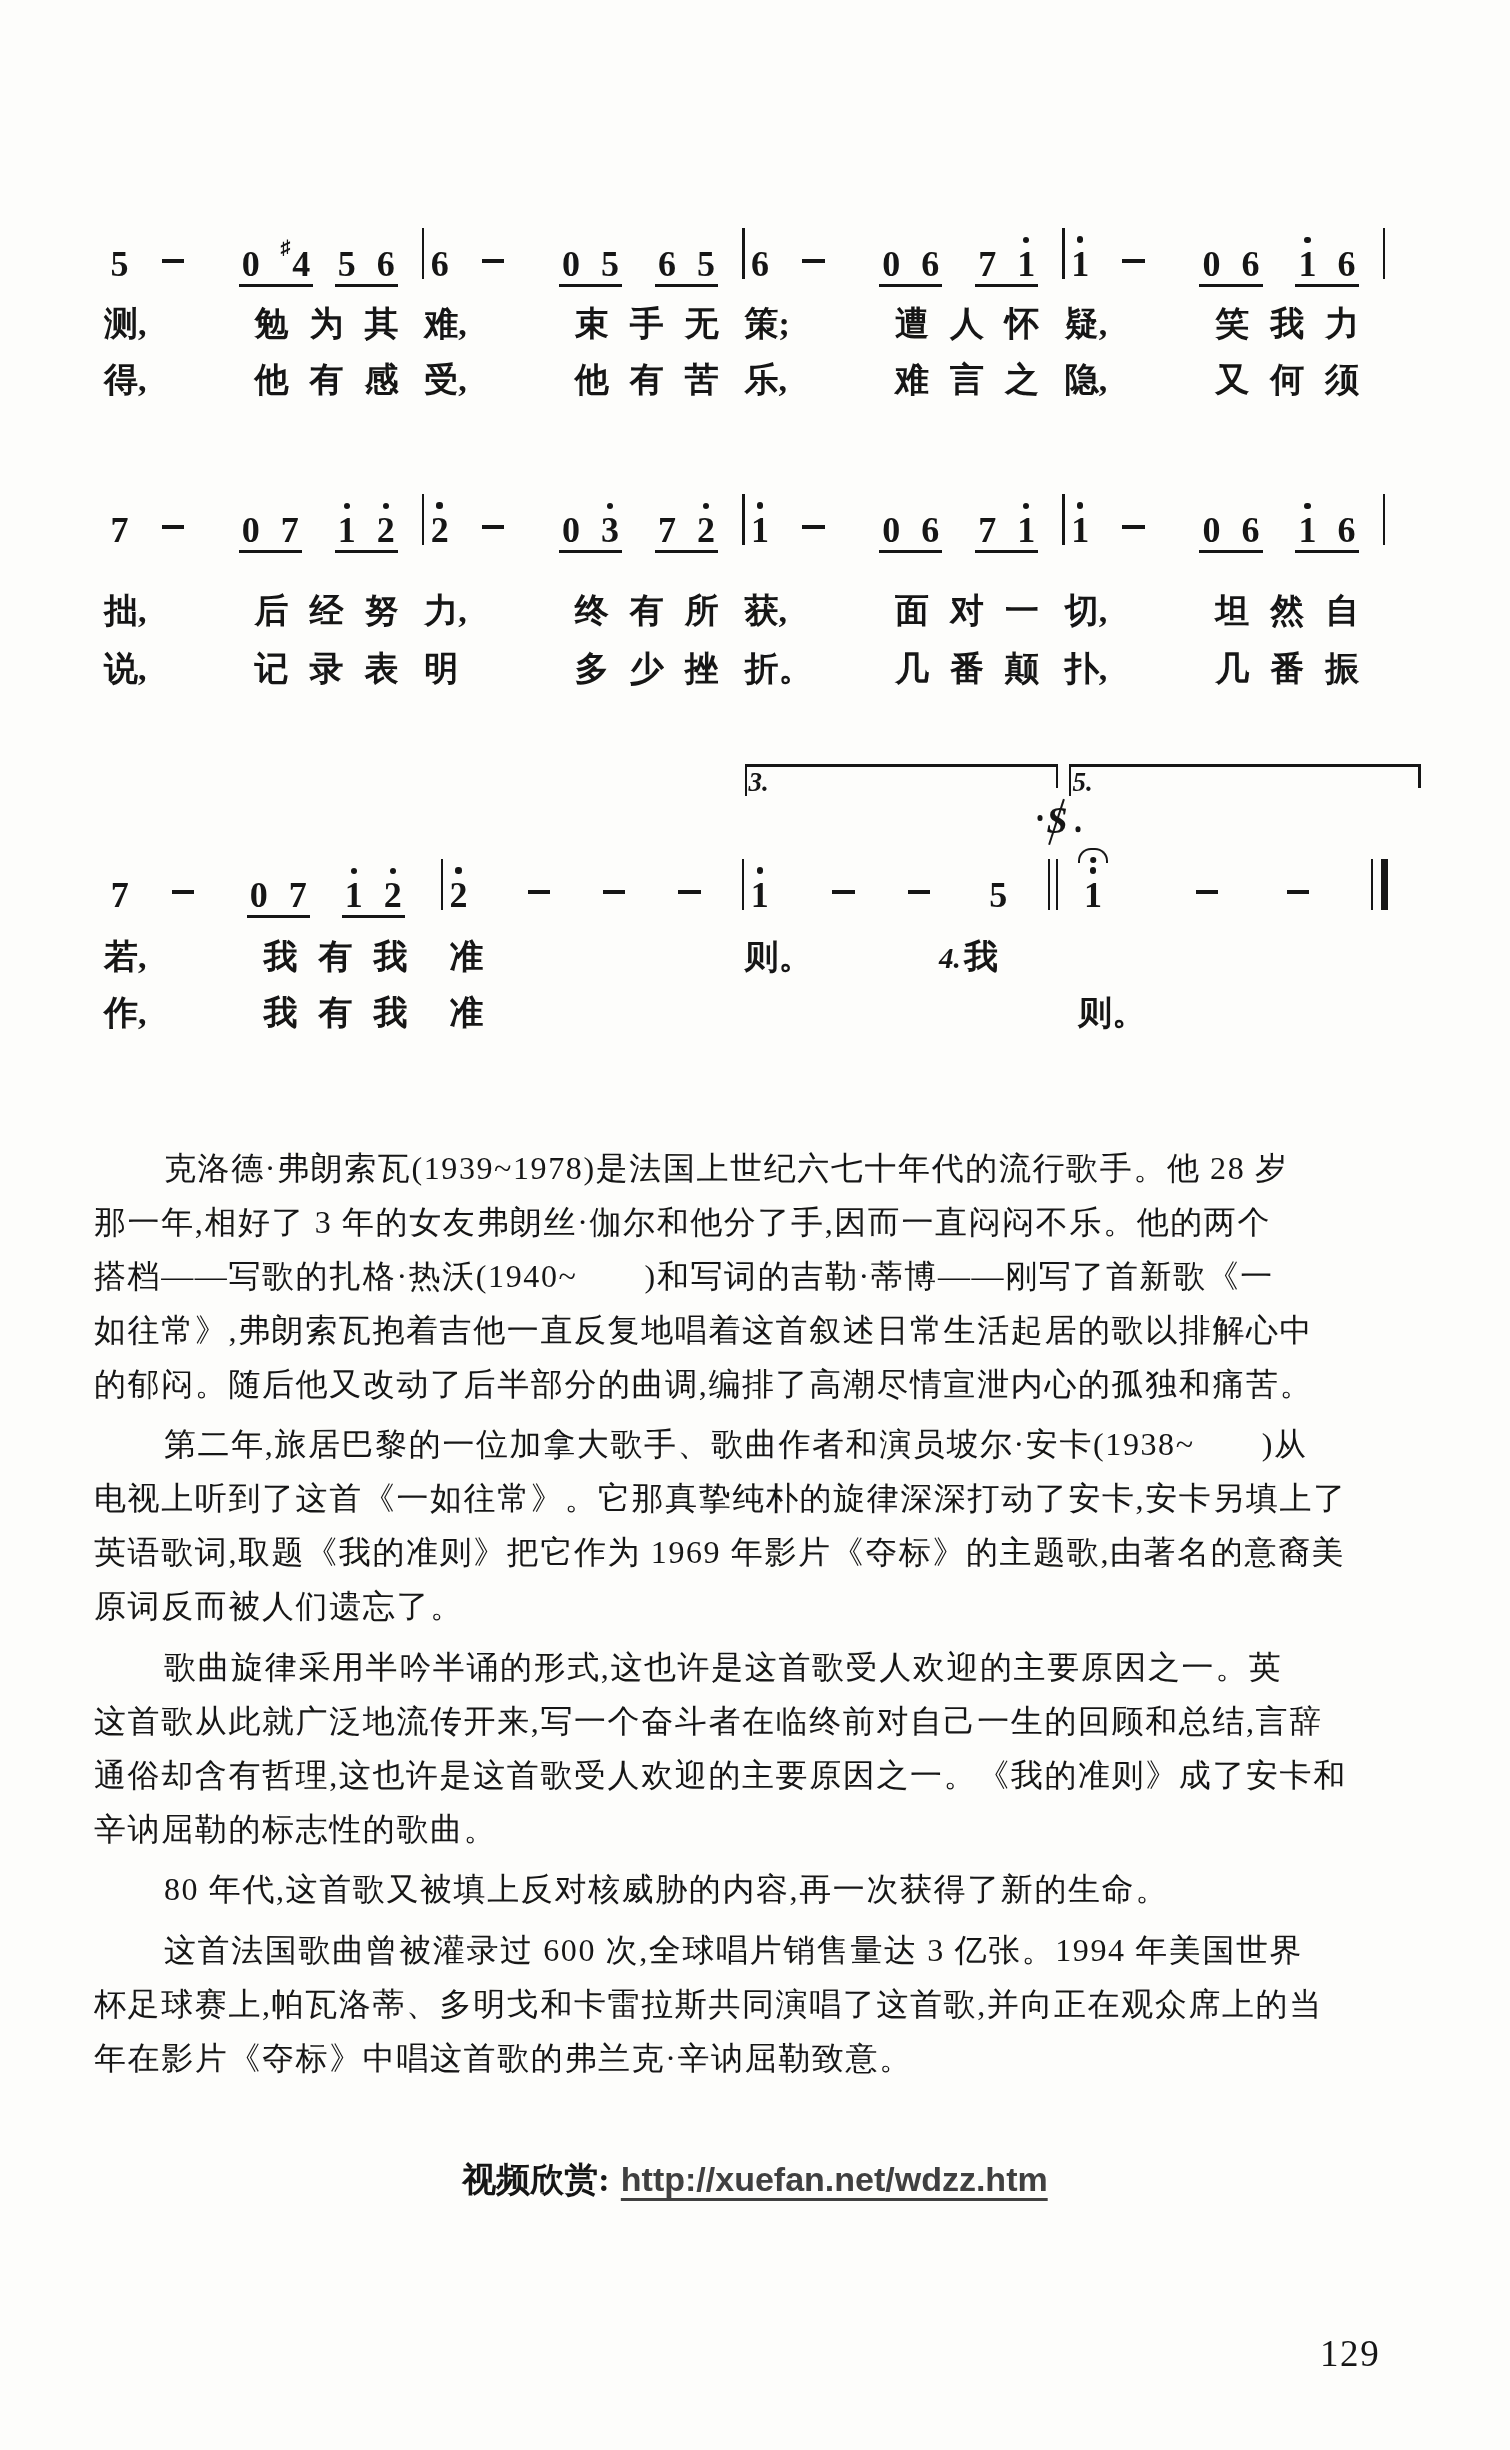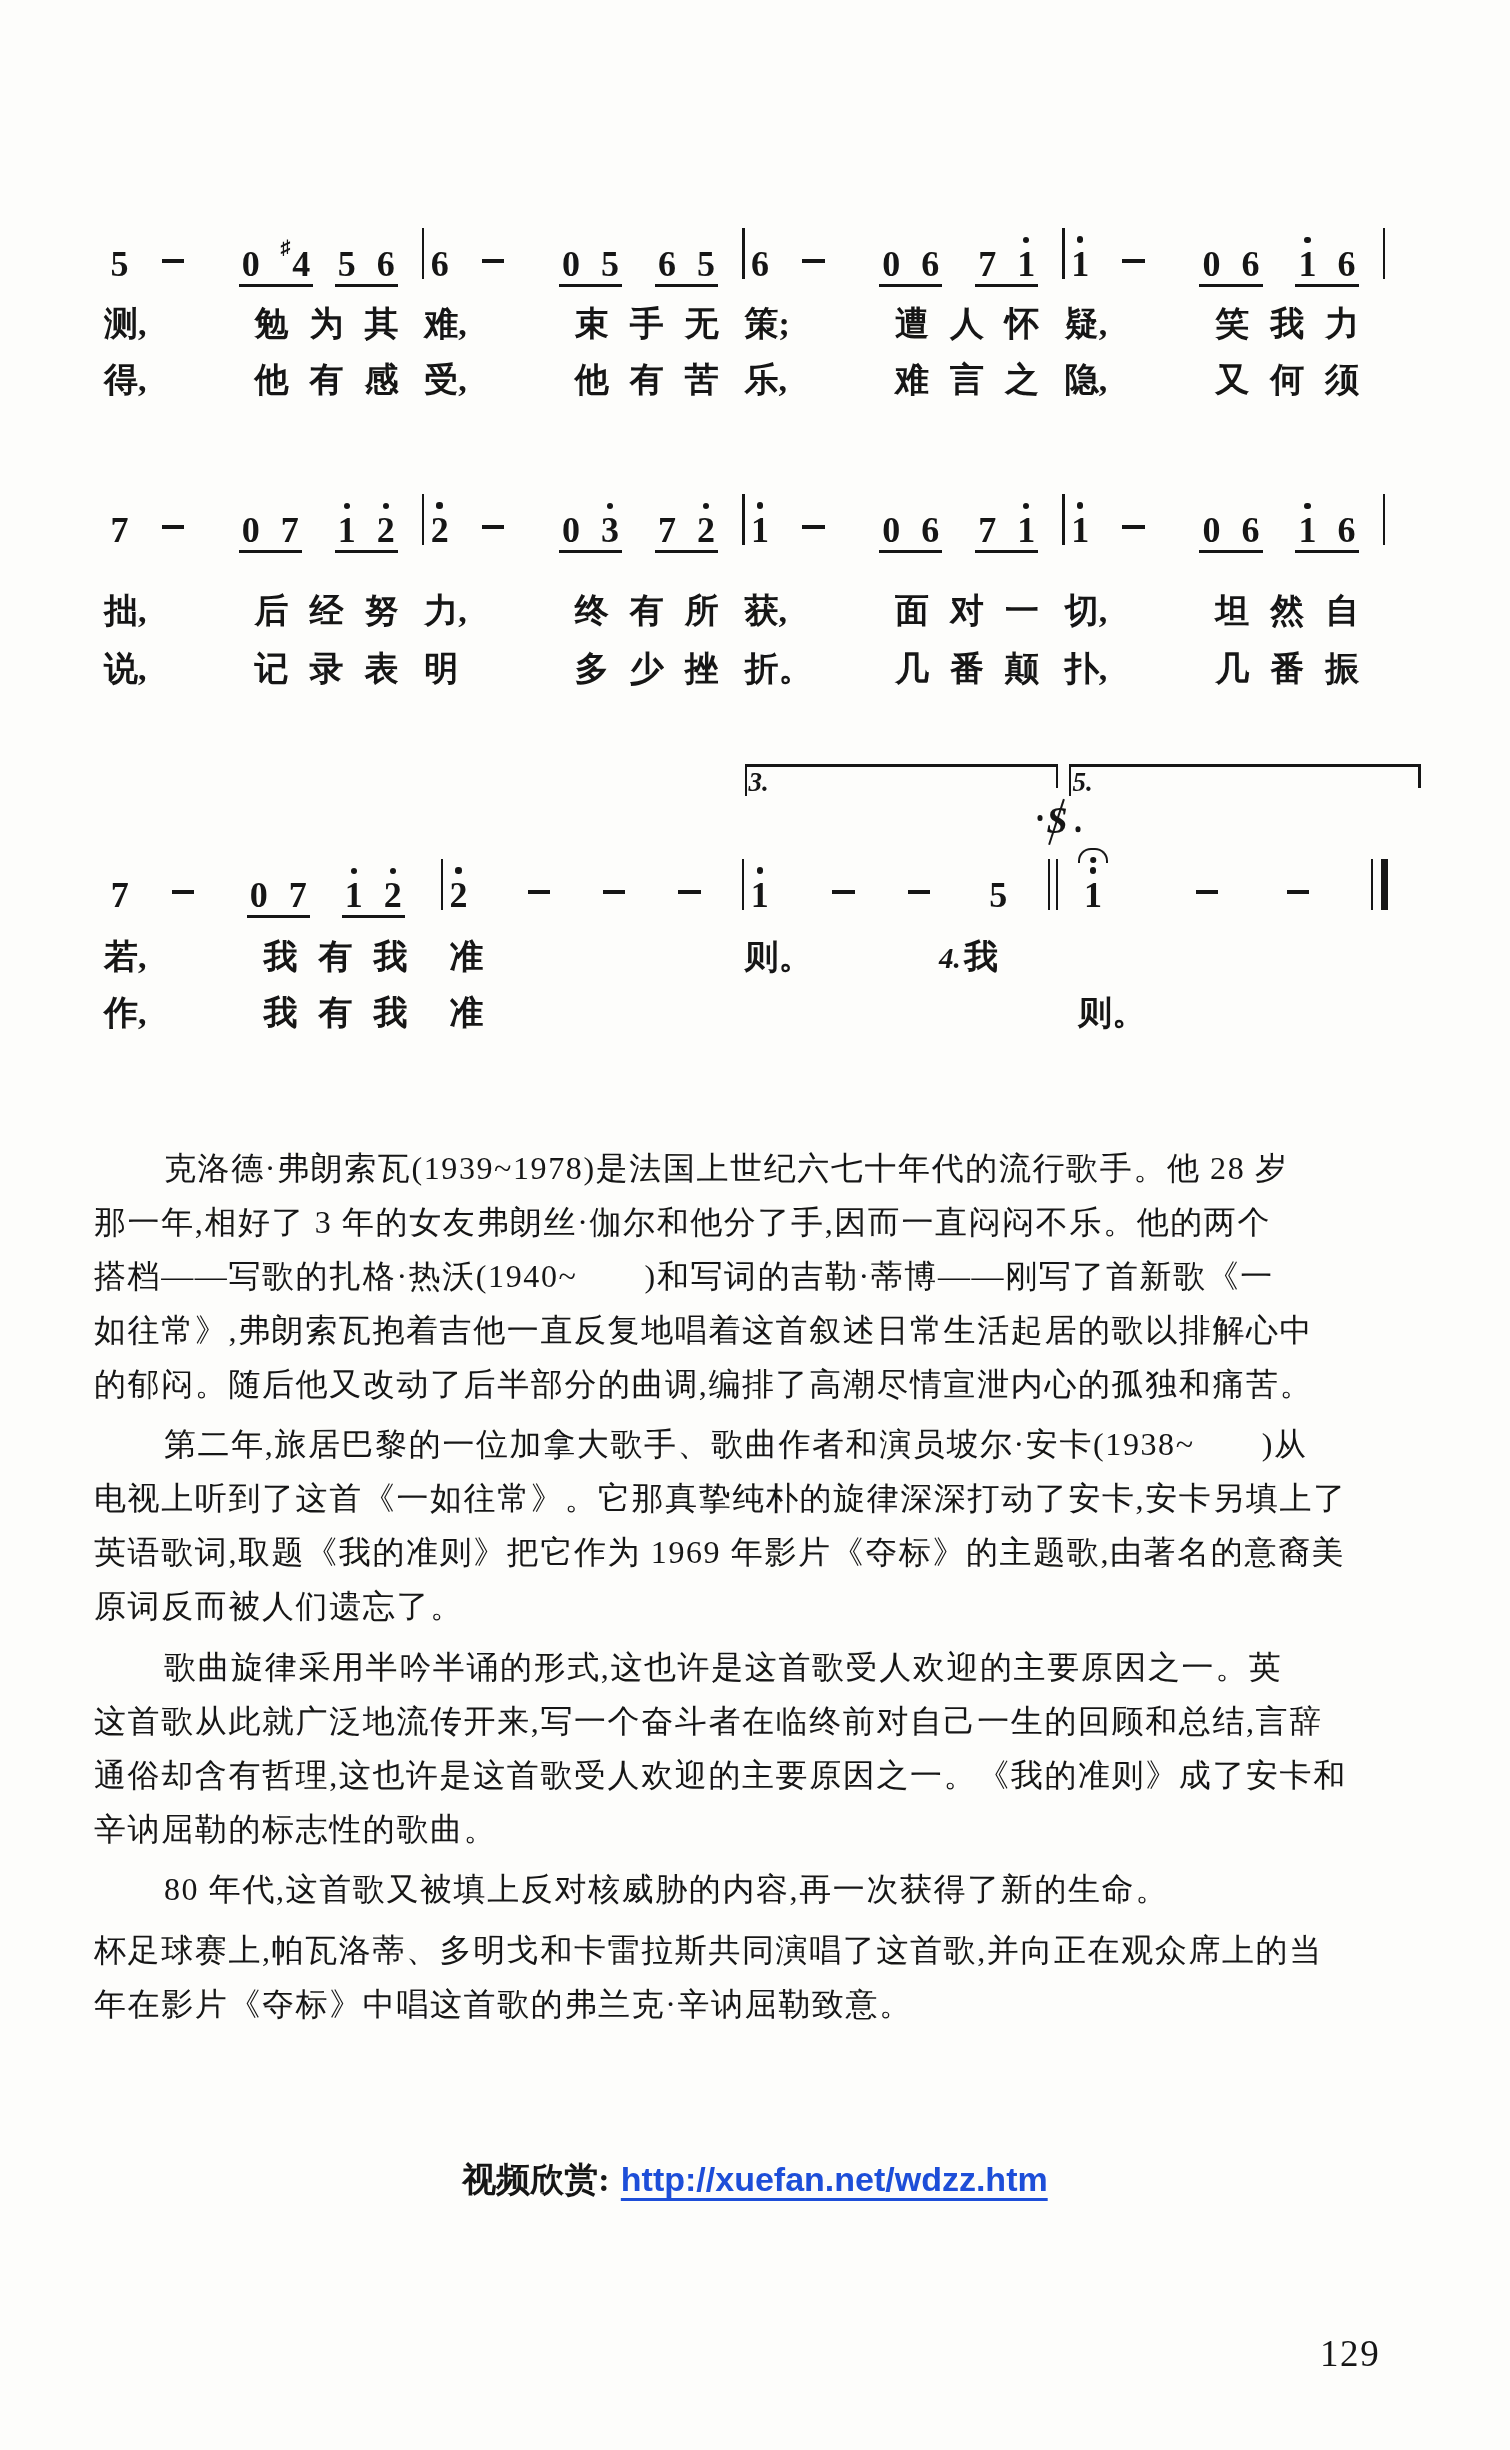--- a/index.html
+++ b/index.html
@@ -46,21 +46,21 @@
   
   .article{position:absolute;left:94px;top:1141px;width:1337px;font-size:32px;line-height:54px;
         letter-spacing:1.6px;}
   .para{margin:0 0 6.4px 0;}
   .line{white-space:nowrap;}
   .line.ind{text-indent:70px;}
   
   .footer{position:absolute;top:2157px;left:0;width:1510px;text-align:center;
         font-size:34px;font-weight:700;}
   .f-url{text-decoration:underline;text-underline-offset:7.2px;text-decoration-thickness:3.2px;
-        color:#1d4ed8;margin-left:11.2px;font-family:"Liberation Sans",sans-serif;}
+        color:#404040;margin-left:11.2px;font-family:"Liberation Sans",sans-serif;}
   .pageno{position:absolute;left:1320px;top:2332px;font-size:37px;letter-spacing:1.6px;}
 </style>
 </head>
 <body>
 
 <div class="page">
   <div class="music-wrap">
       <div class="system" style="top: 224px;">
         <div class="m-row">
           <div class="measure" style="width: 25%;">
@@ -460,20 +460,21 @@
       <div class="para">
         <div class="line ind">歌曲旋律采用半吟半诵的形式,这也许是这首歌受人欢迎的主要原因之一。英</div>
         <div class="line">这首歌从此就广泛地流传开来,写一个奋斗者在临终前对自己一生的回顾和总结,言辞</div>
         <div class="line">通俗却含有哲理,这也许是这首歌受人欢迎的主要原因之一。《我的准则》成了安卡和</div>
         <div class="line">辛讷屈勒的标志性的歌曲。</div>
       </div>
       <div class="para">
         <div class="line ind">80 年代,这首歌又被填上反对核威胁的内容,再一次获得了新的生命。</div>
       </div>
       <div class="para">
+        <div class="line ind">这首法国歌曲曾被灌录过 600 次,全球唱片销售量达 3 亿张。1994 年美国世界</div>
         <div class="line">杯足球赛上,帕瓦洛蒂、多明戈和卡雷拉斯共同演唱了这首歌,并向正在观众席上的当</div>
         <div class="line">年在影片《夺标》中唱这首歌的弗兰克·辛讷屈勒致意。</div>
       </div>
     </div>
   <div class="footer">
     <span>视频欣赏:</span><span class="f-url">http://xuefan.net/wdzz.htm</span>
   </div>
   <div class="pageno">129</div>
 </div>
 

